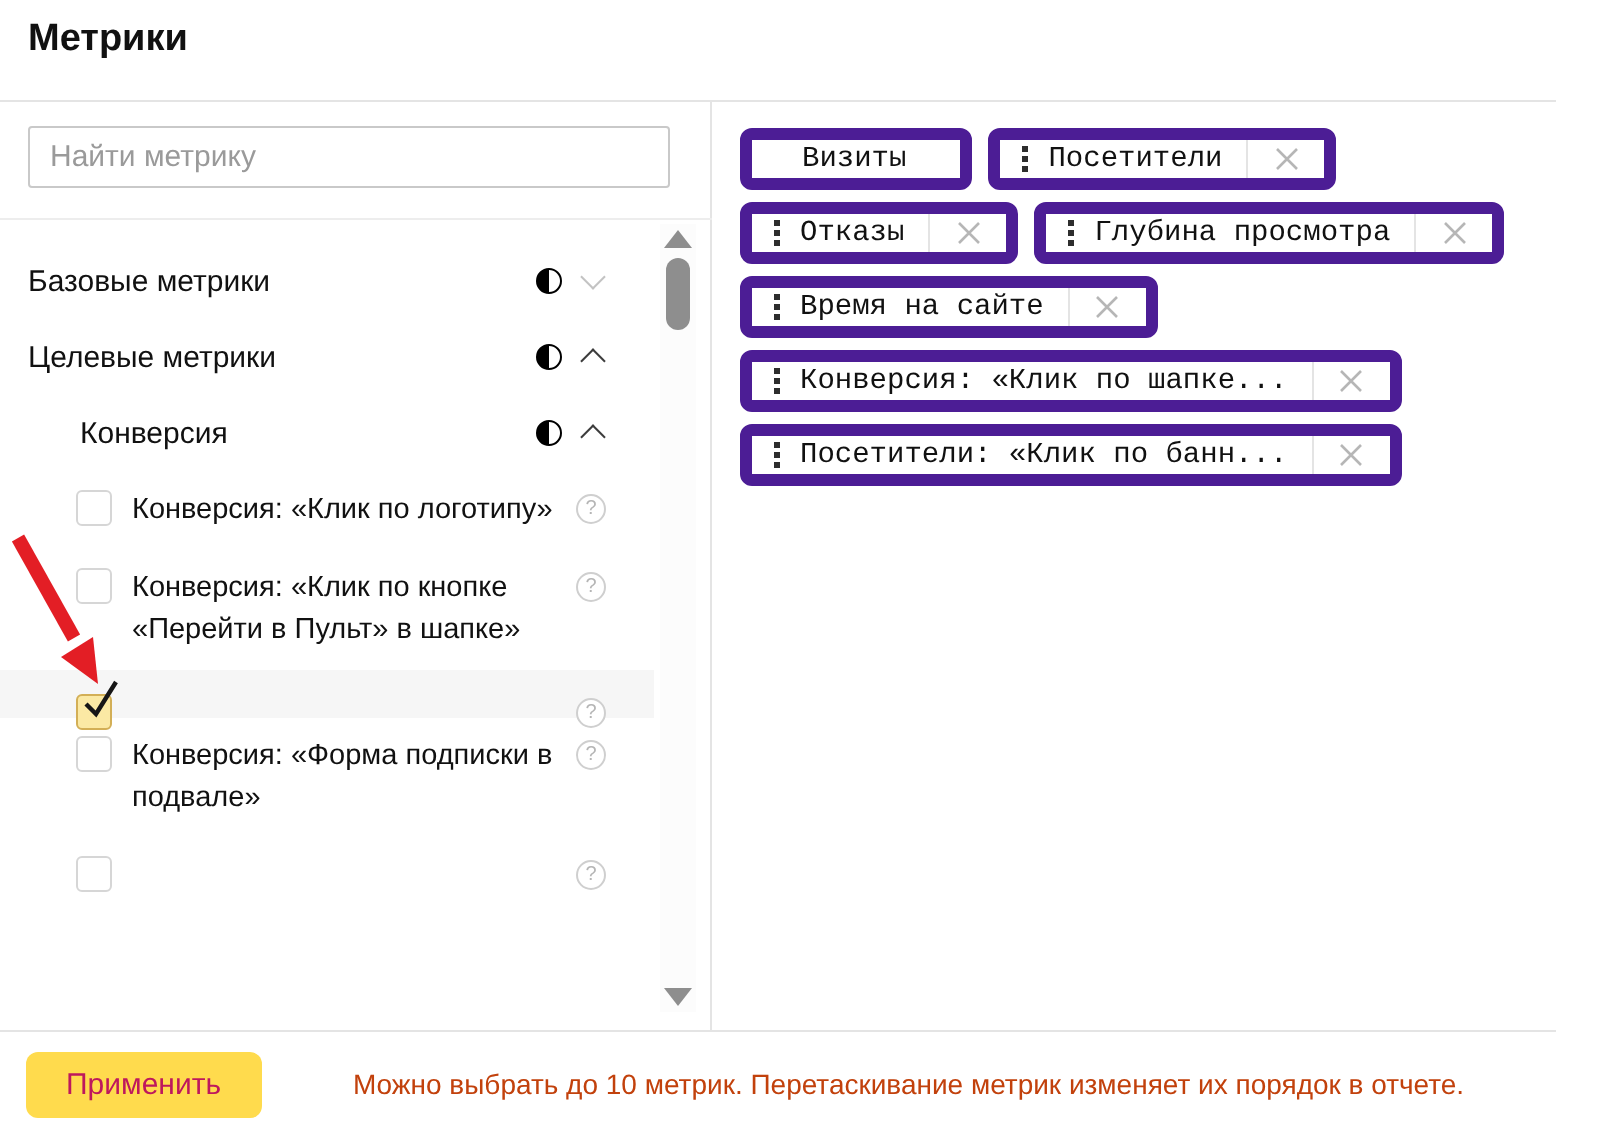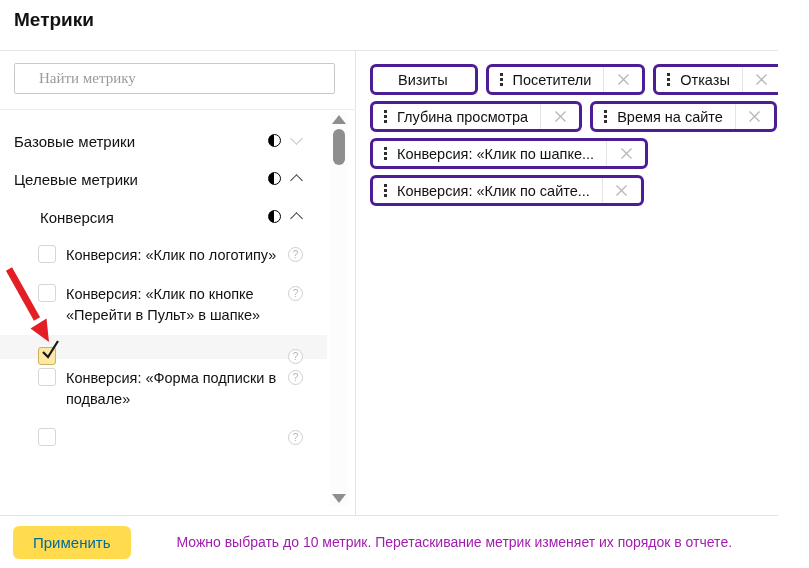--- a/index.html
+++ b/index.html
@@ -8,22 +8,22 @@
     font-family:"Liberation Sans","DejaVu Sans",sans-serif; color:#111;
     overflow:hidden; font-size:14.5px;
   }
   .page-title { position:absolute; left:14px; top:9px; font-size:19px; font-weight:700; }
   .top-divider { position:absolute; left:0; top:50px; width:100%; height:1px; background:#e4e4e4; }
 
   
   .left-panel { position:absolute; left:0; top:51px; width:356px; height:464px;
                 border-right:1px solid #e4e4e4; box-sizing:border-box; }
   .search-input { position:absolute; left:14px; top:12px; width:321px; height:31px;
-    box-sizing:border-box; border:1px solid #c9c9c9; border-radius:2px; padding:0 24px;
-    font-size:15px; font-family:Liberation Serif, serif; color:#111; outline:none; background:#fff; }
+    box-sizing:border-box; border:1px solid #c9c9c9; border-radius:2px; padding:0 10px;
+    font-size:15px; font-family:Liberation Sans, sans-serif; color:#111; outline:none; background:#fff; }
   .search-input::placeholder { color:#9a9a9a; }
   .search-divider { position:absolute; left:0; top:58px; width:356px; height:1px; background:#ededed; }
 
   .list { position:absolute; left:0; top:71px; width:327px; }
   .sec { position:relative; height:38px; }
   .sec-label { position:absolute; left:14px; top:50%; transform:translateY(-50%); font-size:15px; }
   .sec.sub .sec-label { left:40px; }
   .half-icon { position:absolute; left:268px; top:50%; margin-top:-7px; width:13px; height:13px;
     border:1px solid #000; border-radius:50%;
     background:linear-gradient(90deg,#000 0 50%,#fff 50% 100%); box-sizing:border-box; }
@@ -49,35 +49,35 @@
   .sb-up { width:0; height:0; border-left:7px solid transparent; border-right:7px solid transparent;
     border-bottom:9px solid #8e8e8e; margin:3px auto 0; }
   .sb-thumb { width:12px; height:36px; border-radius:6px; background:#8e8e8e; margin:5px auto 0; }
   .sb-down { position:absolute; bottom:3px; left:2px; width:0; height:0;
     border-left:7px solid transparent; border-right:7px solid transparent; border-top:9px solid #8e8e8e; }
 
   
   .right-panel { position:absolute; left:357px; top:51px; width:452px; height:464px;
     box-sizing:border-box; padding:13px 12px 0 13px;
     display:flex; flex-wrap:wrap; gap:6px 8px; align-content:flex-start; }
-  .chip { display:flex; align-items:center; height:31px; border:3px solid #4c1d95;
-    border-radius:6px; background:#fff; box-sizing:border-box; font-size:14.5px; }
+  .chip { display:flex; align-items:center; height:31px; border:6px solid #4c1d95;
+    border-radius:6px; background:#fff; box-sizing:border-box; font-size:14.5px;font-family:Liberation Mono, monospace; }
   .chip-label.plain { padding:0 15px; }
   .grip { display:flex; flex-direction:column; gap:2px; margin-left:11px; }
   .grip i { width:3px; height:3px; background:#2e2e2e; }
   .chip-label { margin:0 12px 0 10px; white-space:nowrap; }
   .chip-x { display:flex; align-items:center; justify-content:center; width:38px;
     align-self:stretch; border-left:1px solid #e4e4e4; cursor:pointer; }
 
   
   .footer { position:absolute; left:0; bottom:0; width:100%; height:53px;
     border-top:1px solid #e4e4e4; display:flex; align-items:center; box-sizing:border-box; background:#fff; }
   .apply-btn { margin-left:13px; background:#ffdb4d; border:none; border-radius:6px;
-    padding:8px 20px; font-size:15px; font-family:inherit; color:#0369a1; cursor:pointer; }
-  .hint { flex:1; text-align:center; color:#a21caf; font-size:14px; padding-right:0; }
+    padding:8px 20px; font-size:15px; font-family:inherit; color:#be185d; cursor:pointer; }
+  .hint { flex:1; text-align:center; color:#c2410c; font-size:14px; padding-right:0; }
 
   .arrow-svg { position:absolute; left:0; top:262px; width:62px; height:88px; z-index:5; pointer-events:none; }
 </style>
 </head>
 <body>
 
 <div id="app">
 
   <div class="page-title">Метрики</div>
   <div class="top-divider"></div>
@@ -222,21 +222,21 @@
         </svg>
       </span>
     </div>
 
     <div class="chip">
       <span class="grip">
           <i></i>
           <i></i>
           <i></i>
         </span>
-      <span class="chip-label">Конверсия: «Клик по сайте...</span>
+      <span class="chip-label">Посетители: «Клик по банн...</span>
       <span class="chip-x">
         <svg width="13" height="13" viewBox="0 0 13 13">
           <path d="M1.5 1.5 L11.5 11.5 M11.5 1.5 L1.5 11.5" stroke="#b6b6b6" stroke-width="1.3"></path>
         </svg>
       </span>
     </div>
 
   </div>
 
   <svg class="arrow-svg" viewBox="0 0 62 88">

